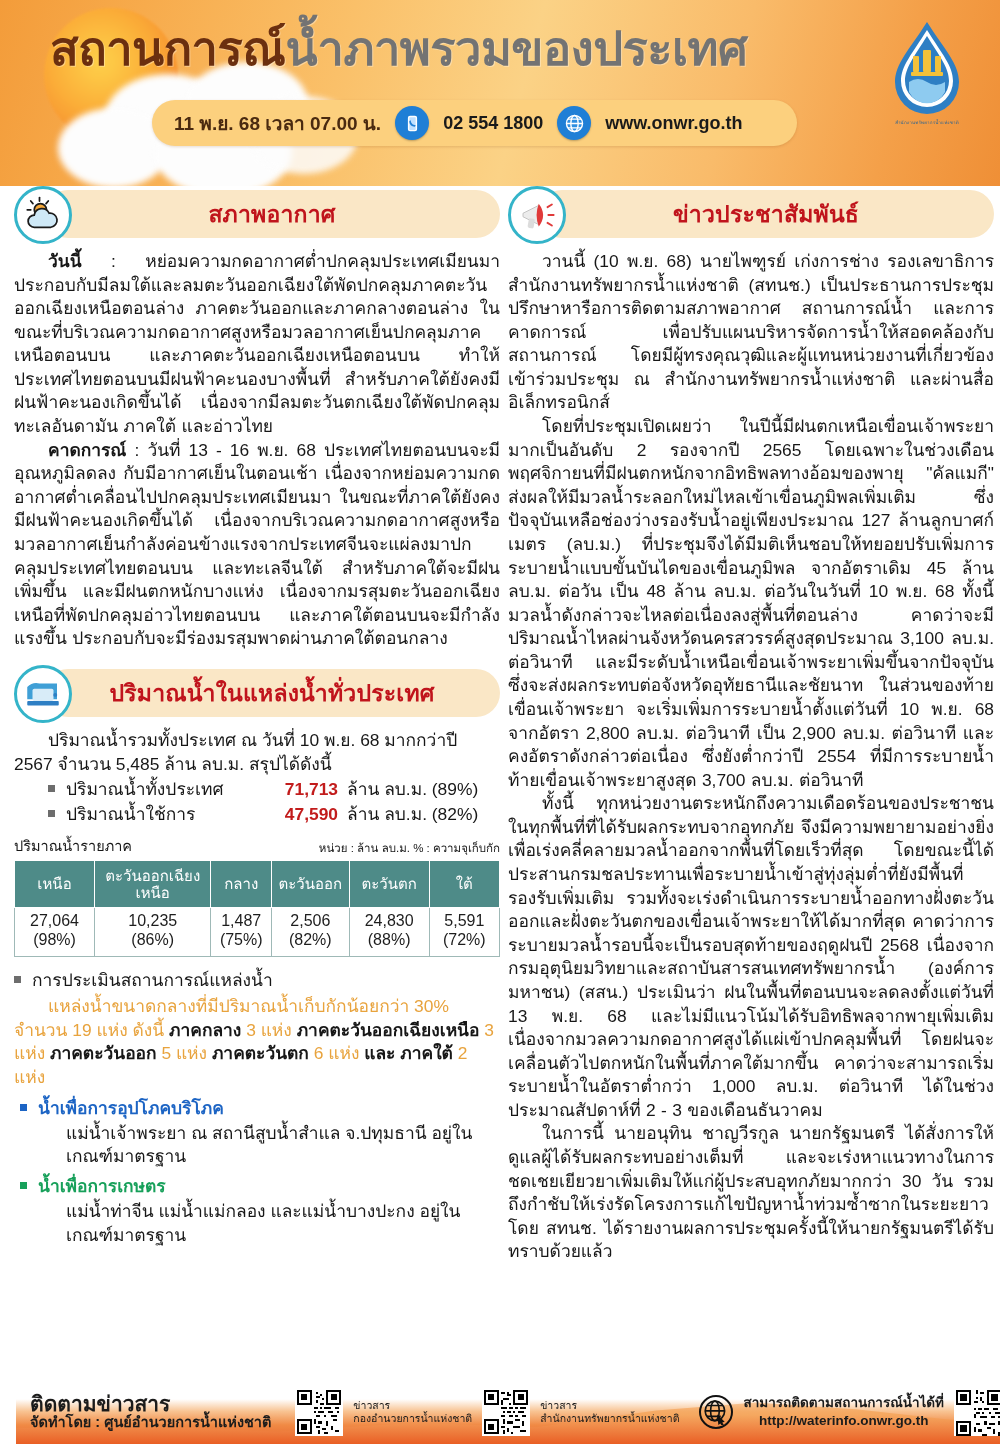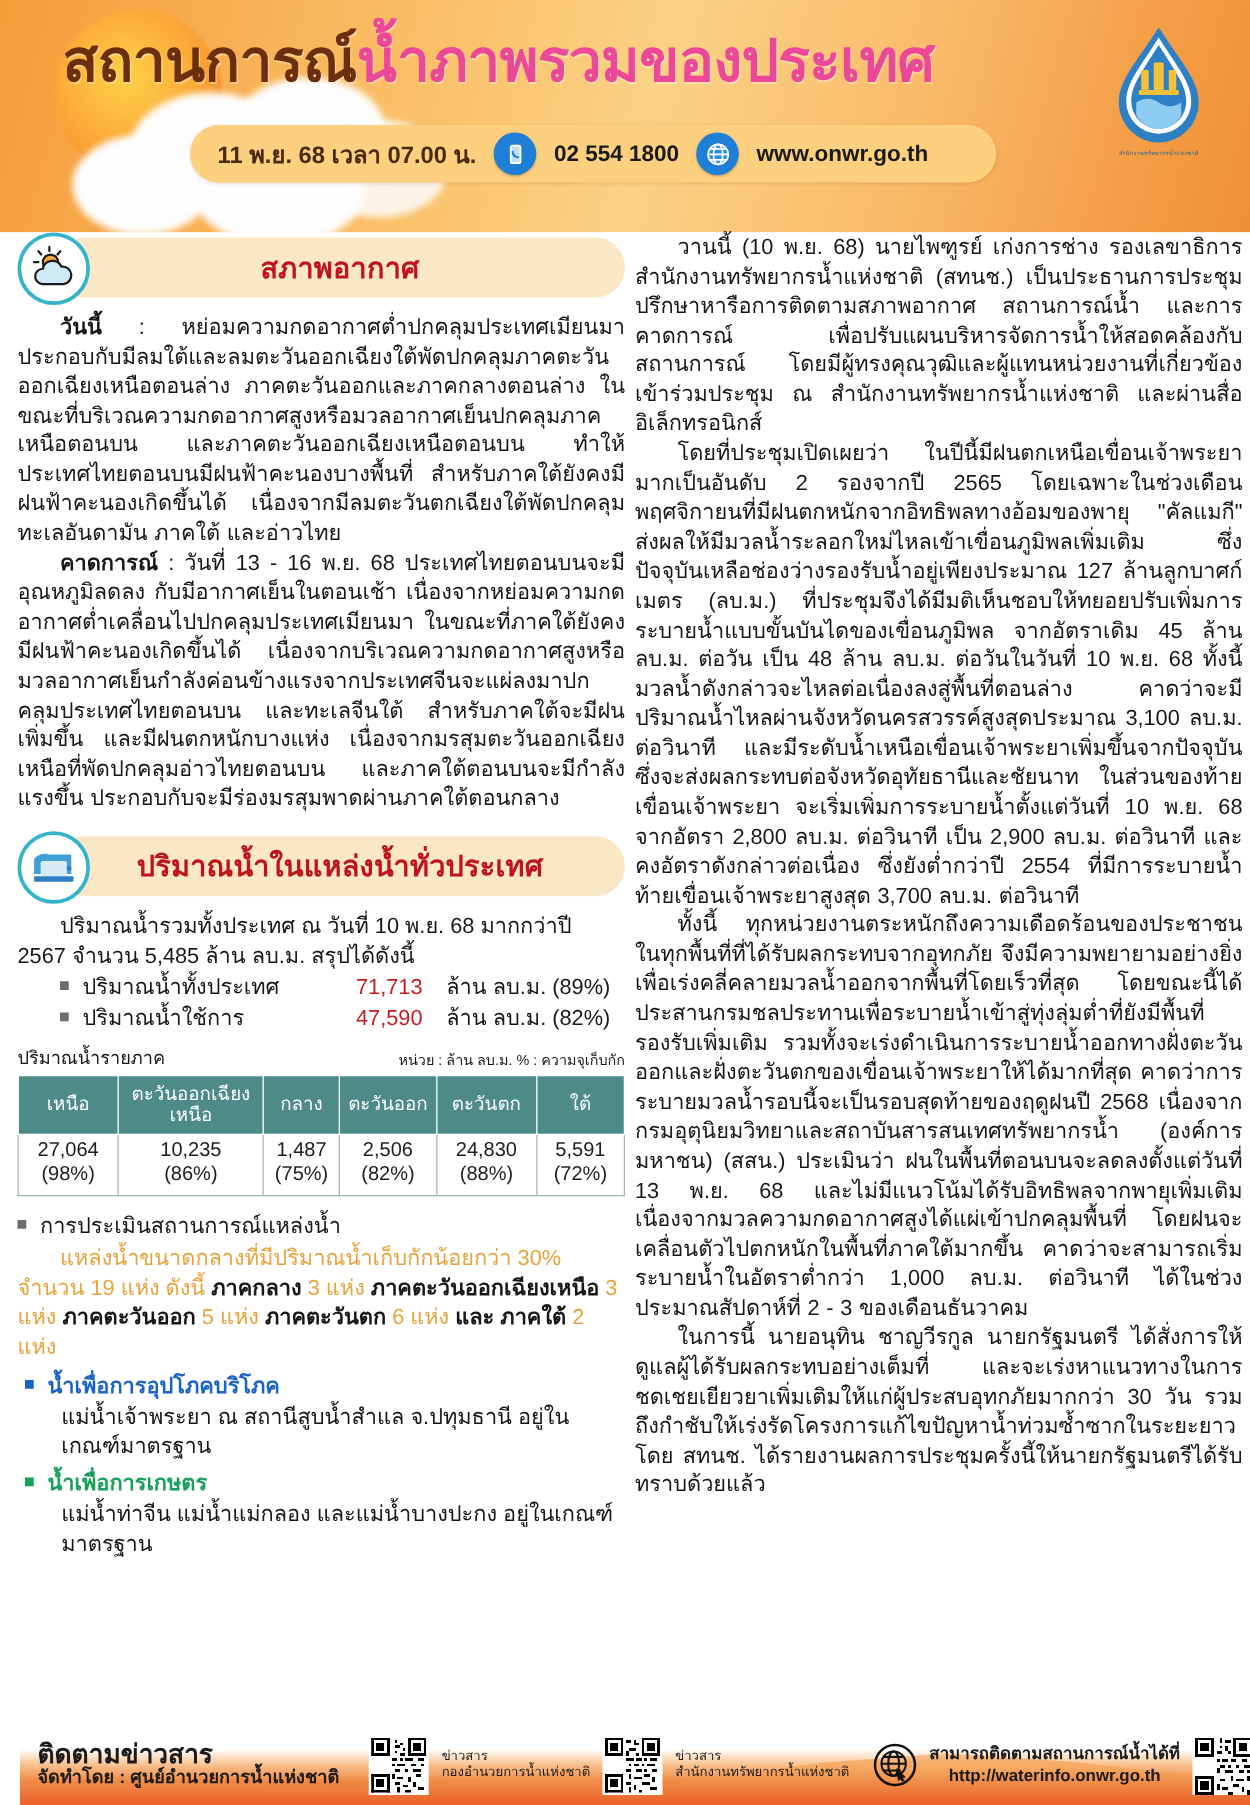--- a/index.html
+++ b/index.html
@@ -28,21 +28,21 @@
   .cloud { position:absolute; border-radius:50%; background:#fdfdfd; filter: blur(3px); }
   .c1 { left:104px; top:74px; width:128px; height:92px; }
   .c2 { left:58px;  top:108px; width:112px; height:80px; }
   .c3 { left:186px; top:62px;  width:122px; height:84px; }
   .c4 { left:154px; top:110px; width:138px; height:86px; }
   .c5 { left:250px; top:96px;  width:108px; height:78px; opacity:.85;}
 
   .title-wrap { position:absolute; left:50px; top:24px; width:850px; }
   .main-title { font-size:47px; font-weight:bold; letter-spacing:-.5px; line-height:1.08; white-space:nowrap;}
   .t-dark { color:#6b2f0f; text-shadow: 1px 1px 0 rgba(255,255,255,.35); }
-  .t-red  { color:#ec4899; text-shadow: 1px 1px 0 rgba(255,255,255,.35); }
+  .t-red  { color:#737373; text-shadow: 1px 1px 0 rgba(255,255,255,.35); }
 
   .subbar {
     position:absolute; left:152px; top:100px; width:645px; height:46px;
     background:#fcd07e; border-radius:23px;
     display:flex; align-items:center; gap:14px; padding:0 22px;
     box-shadow: 0 1px 3px rgba(120,60,10,.18);
   }
   .subbar .datetxt { font-size:19px; font-weight:bold; color:#4a2a10; white-space:nowrap; }
   .circ-icon {
     width:34px; height:34px; border-radius:50%;
@@ -84,21 +84,21 @@
     text-indent:34px; margin-bottom:0px; word-spacing:.5px;
   }
   .para b { font-weight:bold; }
 
   
   .wv-intro { font-size:17.4px; line-height:1.36; color:#171717; text-indent:34px; }
   .wv-list { list-style:none; margin:1px 0 0 34px; }
   .wv-list li { display:flex; align-items:baseline; font-size:17.4px; line-height:1.45; color:#171717;}
   .sq { display:inline-block; width:7px; height:7px; background:#6d6d6d; margin-right:11px; flex:none; position:relative; top:-3px;}
   .wv-label { width:186px; display:inline-block; }
-  .wv-num { color:#c21c1c; font-weight:normal; width:86px; text-align:right; display:inline-block; margin-right:19px;}
+  .wv-num { color:#c21c1c; font-weight:bold; width:86px; text-align:right; display:inline-block; margin-right:9px;}
   .wv-unit { }
 
   .tbl-cap-row { display:flex; justify-content:space-between; align-items:flex-end; margin:6px 0 3px 0;text-align:right;}
   .tbl-cap { font-size:14.5px; color:#171717;}
   .tbl-unit { font-size:11.5px; color:#171717;}
 
   table.regions { width:100%; border-collapse:collapse; table-layout:fixed; }
   table.regions th {
     background:#4e8b88; color:#fff; font-size:15px; font-weight:normal;
     padding:6px 2px; border:1px solid #ffffff; text-align:center; line-height:1.15;
@@ -113,21 +113,21 @@
   .assess-head { display:flex; align-items:baseline; font-size:17.4px; color:#171717;}
   .assess-body { font-size:17.4px; line-height:1.36; text-indent:34px; margin-top:1px;}
 
   .wq-list { list-style:none; margin:4px 0 0 6px; }
   .wq-item { margin-bottom:3px; }
   .wq-head { display:flex; align-items:baseline; font-size:17.4px; font-weight:bold; }
   .wq-head .sq { background:#1c64c4; }
   .wq-head.green .sq { background:#17a05a; }
   .wq-blue { color:#1c64c4; }
   .wq-green { color:#17a05a; }
-  .wq-desc { font-size:17.4px; line-height:1.36; color:#171717; margin-left:29px;}
+  .wq-desc { font-size:17.4px; line-height:1.36; color:#171717; margin-left:46px;}
 
   
   .footer { position:absolute; left:16px; bottom:0; width:1000px; height:68px; overflow:hidden;}
   .footer-hill {
     position:absolute; left:0; bottom:0; width:1000px; height:68px;
     background: linear-gradient(180deg,#ffffff 0%,#ffffff 34%,#f8c392 52%,#f08a45 72%,#e8612a 100%);
   }
   .hill-shape {
     position:absolute; left:0; bottom:0; width:1000px; height:56px;
     background: linear-gradient(180deg, rgba(250,190,130,.0) 0%, #f5a860 48%, #e95f25 100%);
@@ -333,20 +333,37 @@
           <div class="wq-head green">
             <span class="sq"></span>
             <span class="wq-green">น้ำเพื่อการเกษตร</span>
           </div>
           <div class="wq-desc">แม่น้ำท่าจีน แม่น้ำแม่กลอง และแม่น้ำบางปะกง อยู่ในเกณฑ์มาตรฐาน</div>
         </li>
       </ul>
     </div>
 
     <div class="col col-right">
+      <div class="sec">
+        <div class="sec-pill">
+          <span class="sec-title">ข่าวประชาสัมพันธ์</span>
+        </div>
+        <div class="sec-badge">
+          <svg width="42" height="36" viewBox="0 0 48 40">
+            <path d="M8 18 l18 -9 v22 l-18 -9 z" fill="#ececec" stroke="#bdbdbd"></path>
+            <path d="M26 7 q10 13 0 26 q-5 -13 0 -26 z" fill="#e03a3a"></path>
+            <rect x="14" y="24" width="7" height="11" rx="2" fill="#dcdcdc" transform="rotate(10 17 29)"></rect>
+            <g stroke="#e03a3a" stroke-width="2.2" stroke-linecap="round">
+              <line x1="36" y1="11" x2="41" y2="8"></line>
+                <line x1="37" y1="20" x2="43" y2="20"></line>
+              <line x1="36" y1="29" x2="41" y2="32"></line>
+            </g>
+          </svg>
+        </div>
+      </div>
 
       <p class="para">วานนี้ (10 พ.ย. 68) นายไพฑูรย์ เก่งการช่าง รองเลขาธิการสำนักงานทรัพยากรน้ำแห่งชาติ (สทนช.) เป็นประธานการประชุมปรึกษาหารือการติดตามสภาพอากาศ สถานการณ์น้ำ และการคาดการณ์ เพื่อปรับแผนบริหารจัดการน้ำให้สอดคล้องกับสถานการณ์ โดยมีผู้ทรงคุณวุฒิและผู้แทนหน่วยงานที่เกี่ยวข้อง เข้าร่วมประชุม ณ สำนักงานทรัพยากรน้ำแห่งชาติ และผ่านสื่ออิเล็กทรอนิกส์</p>
       <p class="para">โดยที่ประชุมเปิดเผยว่า ในปีนี้มีฝนตกเหนือเขื่อนเจ้าพระยามากเป็นอันดับ 2 รองจากปี 2565 โดยเฉพาะในช่วงเดือนพฤศจิกายนที่มีฝนตกหนักจากอิทธิพลทางอ้อมของพายุ "คัลแมกี" ส่งผลให้มีมวลน้ำระลอกใหม่ไหลเข้าเขื่อนภูมิพลเพิ่มเติม ซึ่งปัจจุบันเหลือช่องว่างรองรับน้ำอยู่เพียงประมาณ 127 ล้านลูกบาศก์เมตร (ลบ.ม.) ที่ประชุมจึงได้มีมติเห็นชอบให้ทยอยปรับเพิ่มการระบายน้ำแบบขั้นบันไดของเขื่อนภูมิพล จากอัตราเดิม 45 ล้าน ลบ.ม. ต่อวัน เป็น 48 ล้าน ลบ.ม. ต่อวันในวันที่ 10 พ.ย. 68 ทั้งนี้ มวลน้ำดังกล่าวจะไหลต่อเนื่องลงสู่พื้นที่ตอนล่าง คาดว่าจะมีปริมาณน้ำไหลผ่านจังหวัดนครสวรรค์สูงสุดประมาณ 3,100 ลบ.ม. ต่อวินาที และมีระดับน้ำเหนือเขื่อนเจ้าพระยาเพิ่มขึ้นจากปัจจุบัน ซึ่งจะส่งผลกระทบต่อจังหวัดอุทัยธานีและชัยนาท ในส่วนของท้ายเขื่อนเจ้าพระยา จะเริ่มเพิ่มการระบายน้ำตั้งแต่วันที่ 10 พ.ย. 68 จากอัตรา 2,800 ลบ.ม. ต่อวินาที เป็น 2,900 ลบ.ม. ต่อวินาที และคงอัตราดังกล่าวต่อเนื่อง ซึ่งยังต่ำกว่าปี 2554 ที่มีการระบายน้ำท้ายเขื่อนเจ้าพระยาสูงสุด 3,700 ลบ.ม. ต่อวินาที</p>
       <p class="para">ทั้งนี้ ทุกหน่วยงานตระหนักถึงความเดือดร้อนของประชาชนในทุกพื้นที่ที่ได้รับผลกระทบจากอุทกภัย จึงมีความพยายามอย่างยิ่งเพื่อเร่งคลี่คลายมวลน้ำออกจากพื้นที่โดยเร็วที่สุด โดยขณะนี้ได้ประสานกรมชลประทานเพื่อระบายน้ำเข้าสู่ทุ่งลุ่มต่ำที่ยังมีพื้นที่รองรับเพิ่มเติม รวมทั้งจะเร่งดำเนินการระบายน้ำออกทางฝั่งตะวันออกและฝั่งตะวันตกของเขื่อนเจ้าพระยาให้ได้มากที่สุด คาดว่าการระบายมวลน้ำรอบนี้จะเป็นรอบสุดท้ายของฤดูฝนปี 2568 เนื่องจากกรมอุตุนิยมวิทยาและสถาบันสารสนเทศทรัพยากรน้ำ (องค์การมหาชน) (สสน.) ประเมินว่า ฝนในพื้นที่ตอนบนจะลดลงตั้งแต่วันที่ 13 พ.ย. 68 และไม่มีแนวโน้มได้รับอิทธิพลจากพายุเพิ่มเติม เนื่องจากมวลความกดอากาศสูงได้แผ่เข้าปกคลุมพื้นที่ โดยฝนจะเคลื่อนตัวไปตกหนักในพื้นที่ภาคใต้มากขึ้น คาดว่าจะสามารถเริ่มระบายน้ำในอัตราต่ำกว่า 1,000 ลบ.ม. ต่อวินาที ได้ในช่วงประมาณสัปดาห์ที่ 2 - 3 ของเดือนธันวาคม</p>
       <p class="para">ในการนี้ นายอนุทิน ชาญวีรกูล นายกรัฐมนตรี ได้สั่งการให้ดูแลผู้ได้รับผลกระทบอย่างเต็มที่ และจะเร่งหาแนวทางในการชดเชยเยียวยาเพิ่มเติมให้แก่ผู้ประสบอุทกภัยมากกว่า 30 วัน รวมถึงกำชับให้เร่งรัดโครงการแก้ไขปัญหาน้ำท่วมซ้ำซากในระยะยาว โดย สทนช. ได้รายงานผลการประชุมครั้งนี้ให้นายกรัฐมนตรีได้รับทราบด้วยแล้ว</p>
     </div>
   </div>
 
   <div class="footer">
     <div class="footer-hill"></div>

